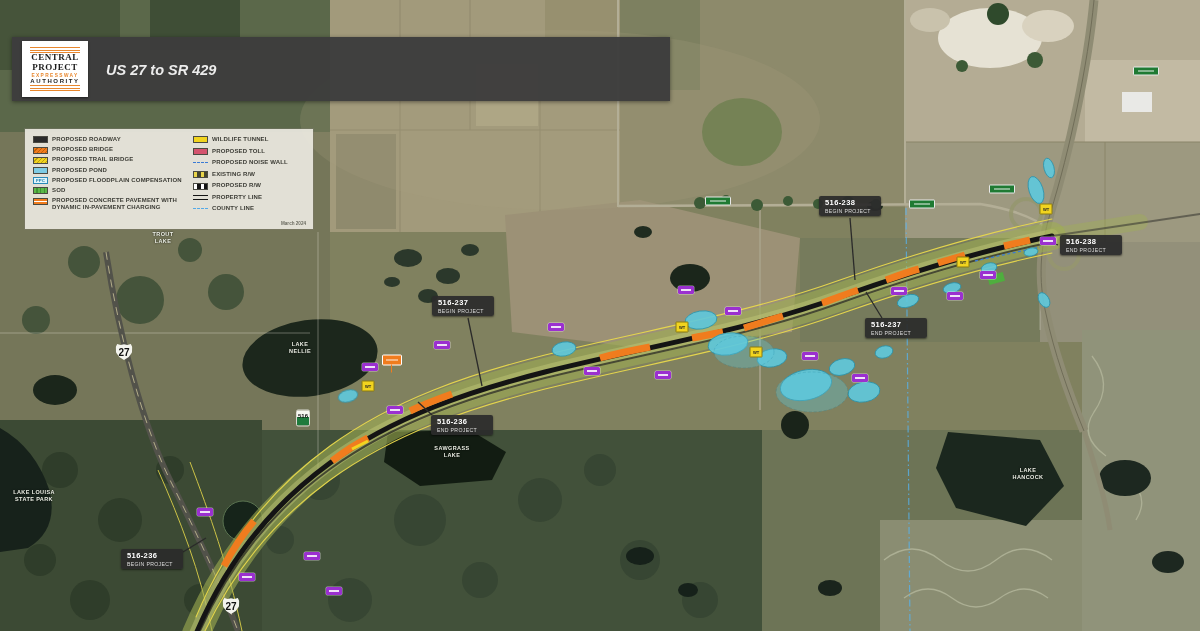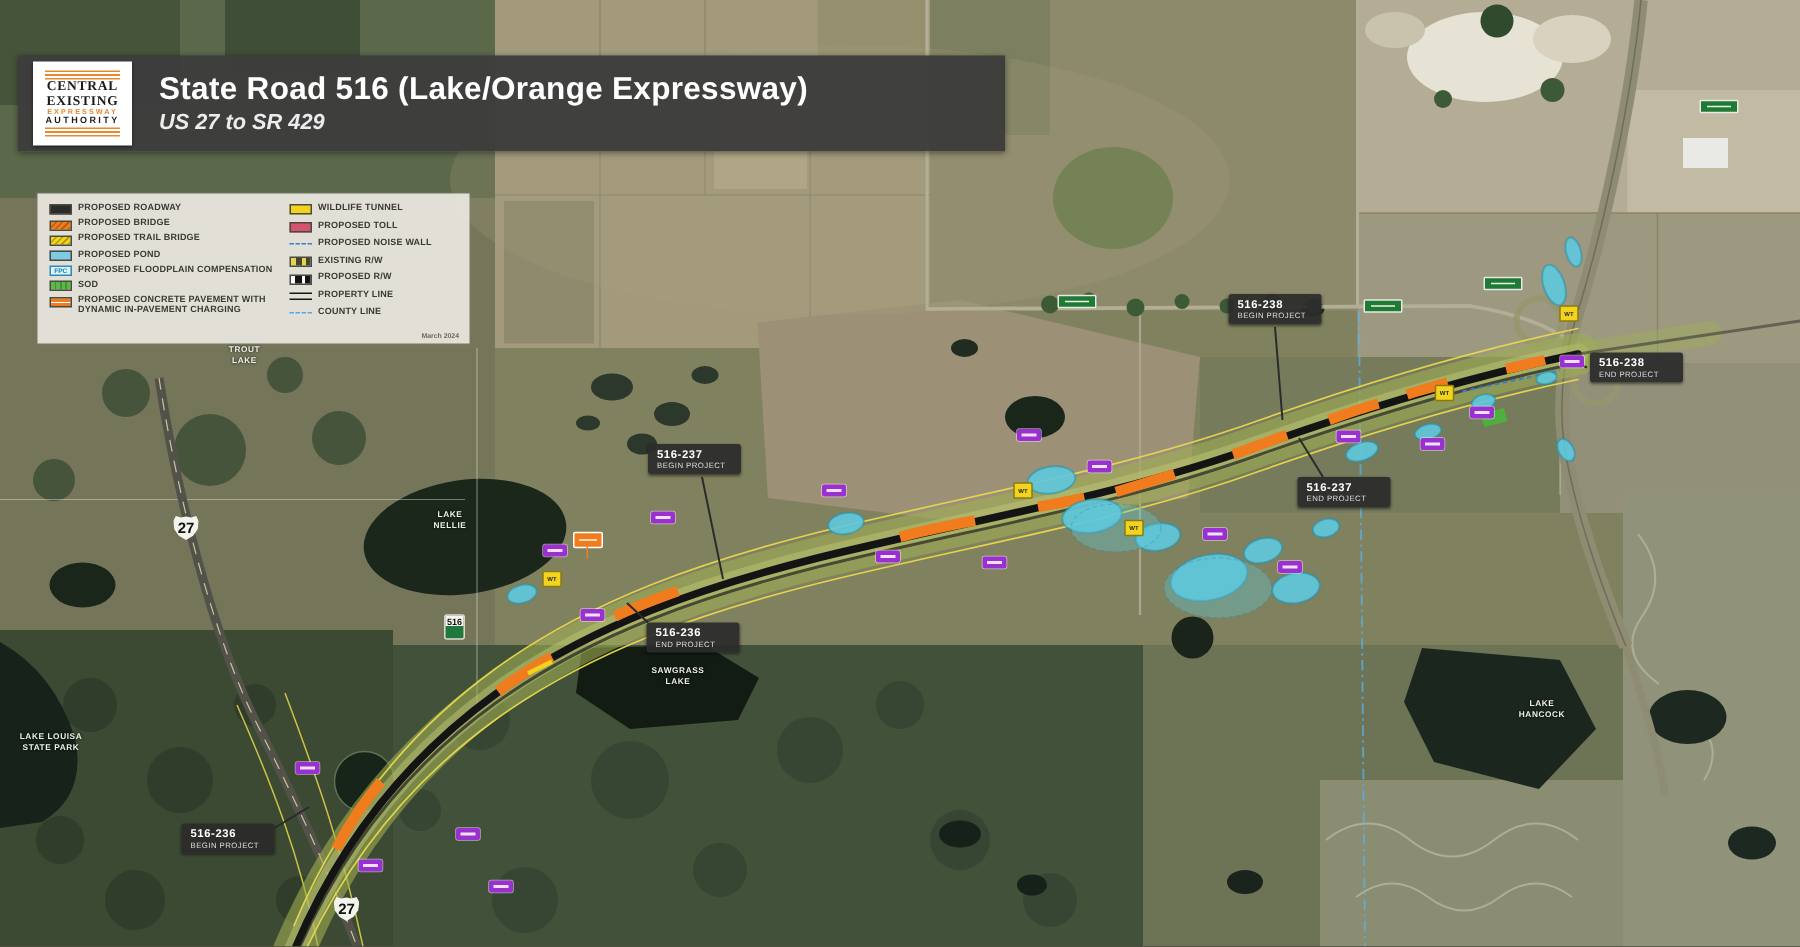--- a/index.html
+++ b/index.html
@@ -280,27 +280,26 @@
         <line x1="882" y1="318" x2="866" y2="292"></line>
       <line x1="432" y1="415" x2="418" y2="402"></line>
         <line x1="183" y1="552" x2="206" y2="538"></line>
     </g>
   </svg>
 
   <div class="banner">
     <div class="logo">
       <div class="logo-stripes"></div>
       <div class="logo-l1">CENTRAL</div>
-      <div class="logo-l2">EXISTING</div>
+      <div class="logo-l2">PROJECT</div>
       <div class="logo-l3">EXPRESSWAY</div>
       <div class="logo-l4">AUTHORITY</div>
       <div class="logo-stripes"></div>
     </div>
     <div class="banner-text">
-      <div class="banner-title">State Road 516 (Lake/Orange Expressway)</div>
       <div class="banner-subtitle">US 27 to SR 429</div>
     </div>
   </div>
 
   <div class="legend">
     <div class="legend-col" id="legend-col-left">
         <div class="legend-row">
           <span class="swatch sw-roadway"></span>
           <span class="legend-label">PROPOSED ROADWAY</span>
         </div>

